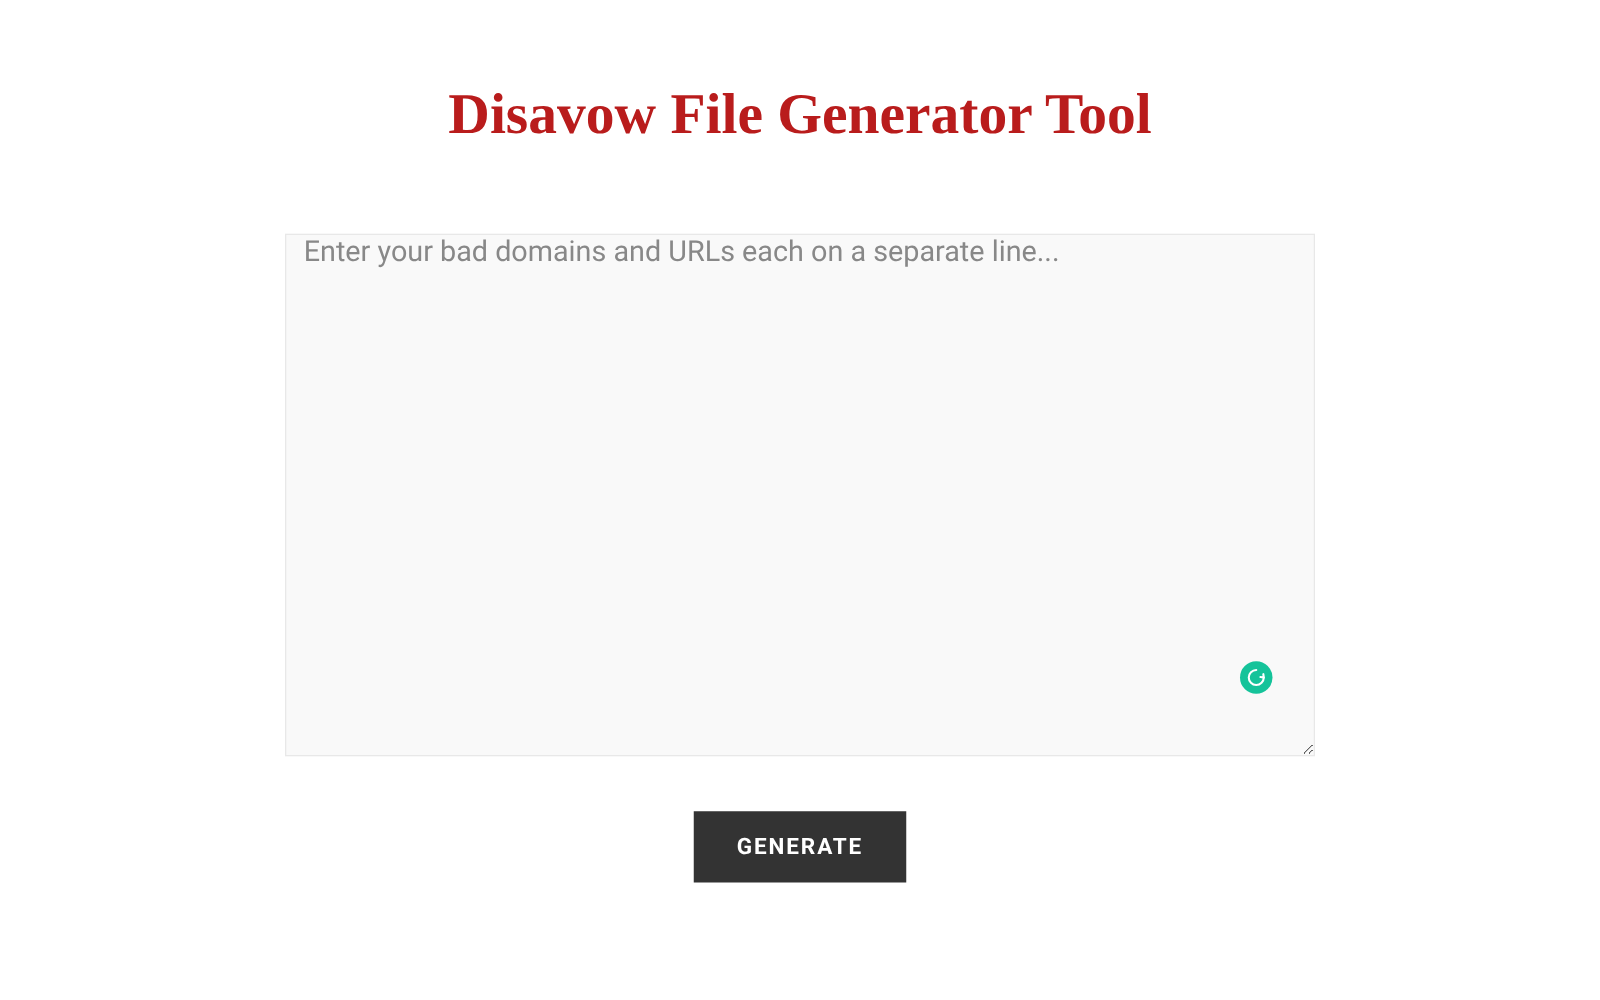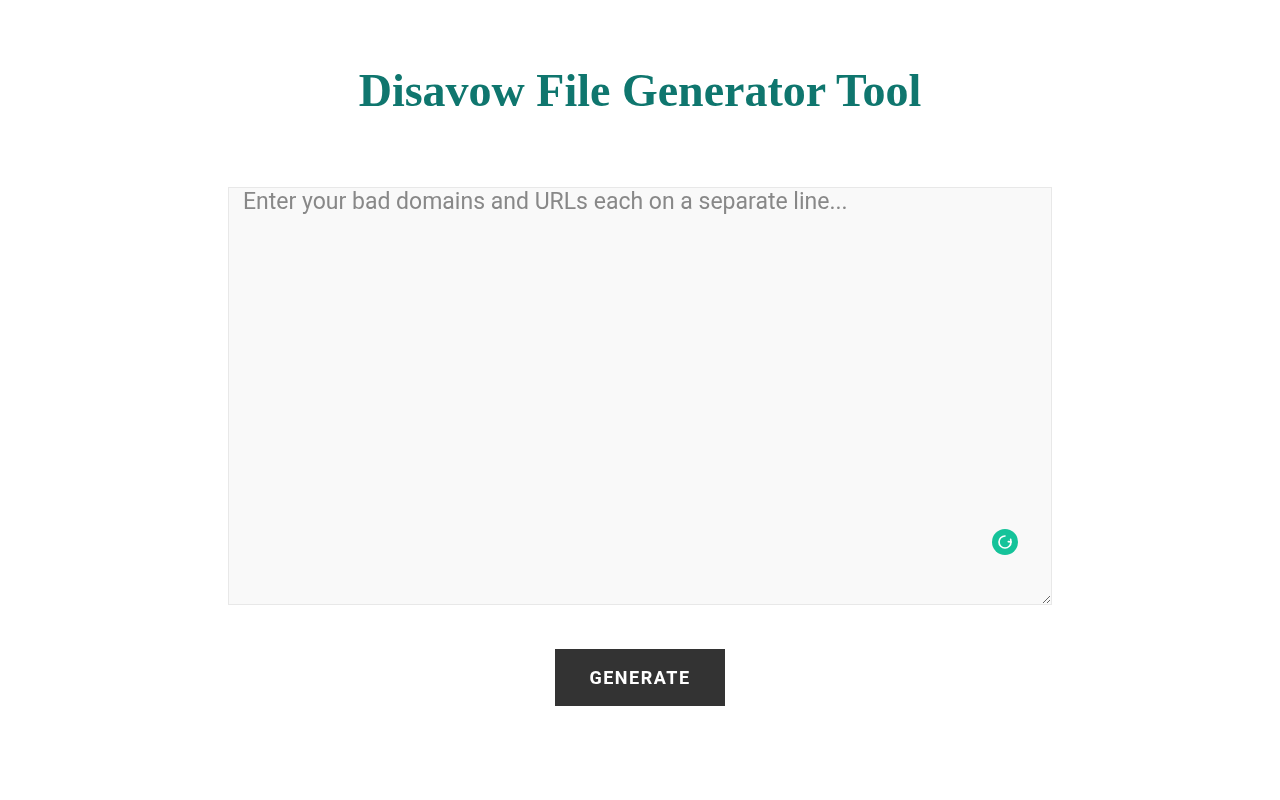--- a/index.html
+++ b/index.html
@@ -17,21 +17,21 @@
     .container {
       width: 100%;
       display: flex;
       flex-direction: column;
       align-items: center;
     }
     .page-title {
       font-family: Georgia, "Times New Roman", serif;
       font-size: 46px;
       font-weight: 700;
-      color: #0f766e;
+      color: #b91c1c;
       margin-top: 64px;
       text-align: center;
     }
     .textarea-wrapper {
       position: relative;
       margin-top: 70px;
     }
     .domains-textarea {
       width: 824px;
       height: 418px;

